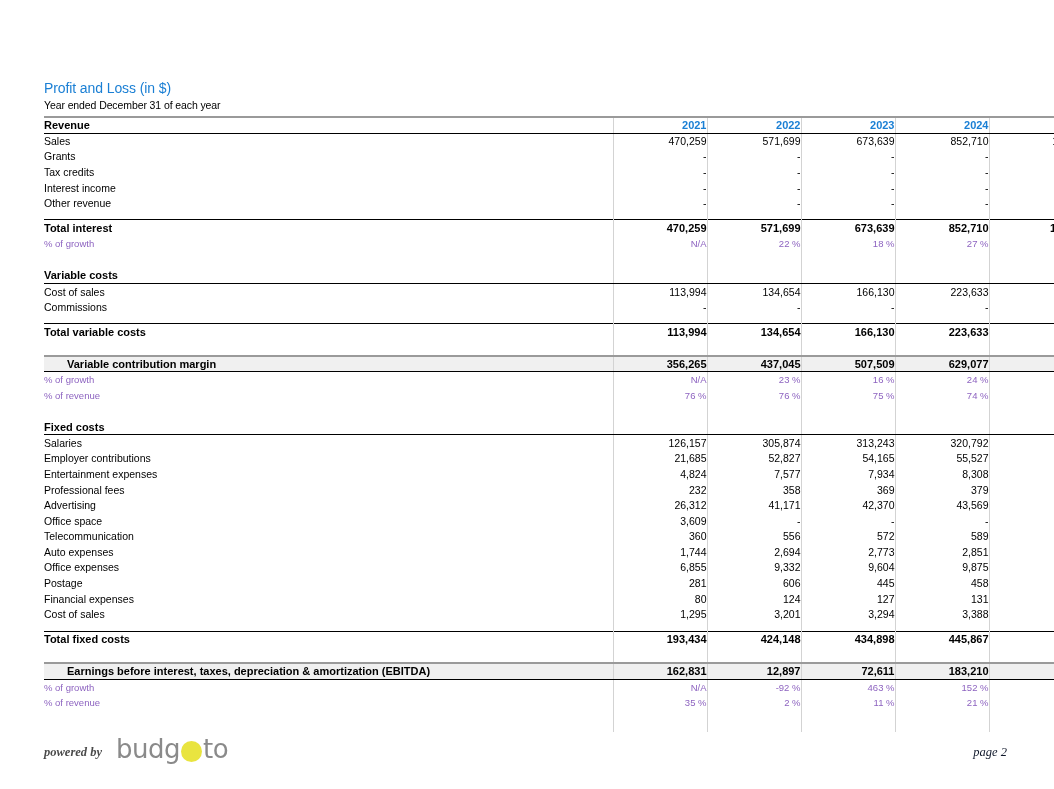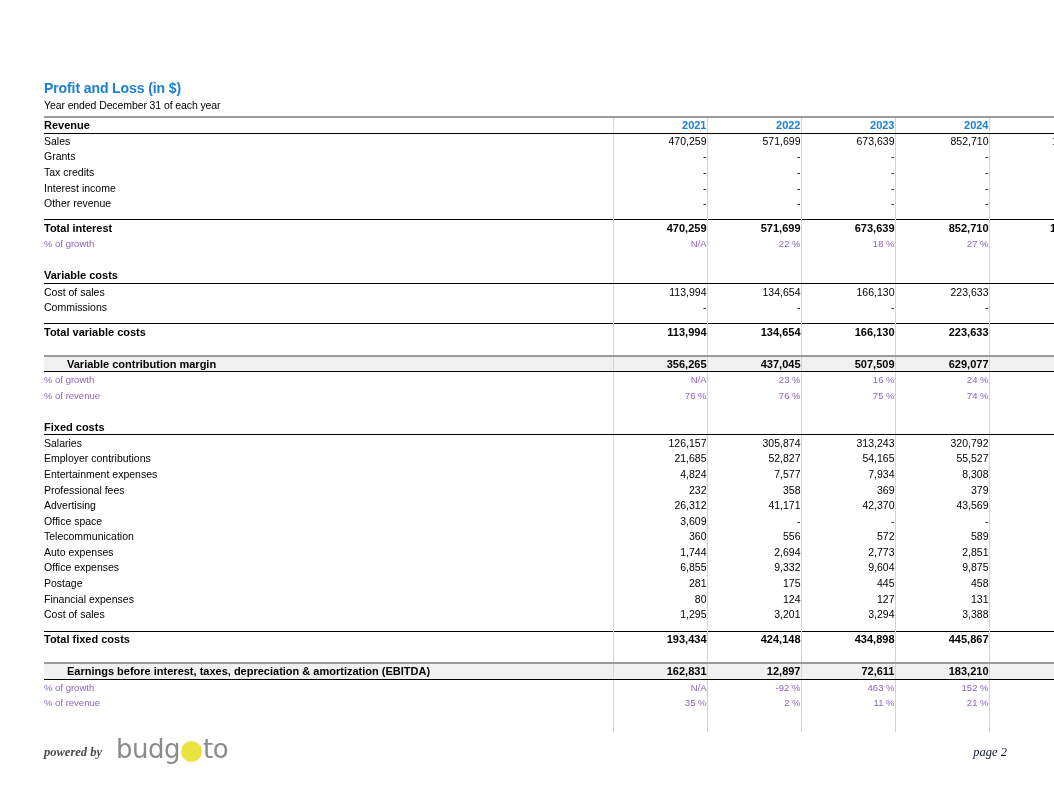--- a/index.html
+++ b/index.html
@@ -45,21 +45,21 @@
     font-size: 17px;
     font-weight: bold;
     letter-spacing: 0.6px;
     color: #d7dbe4;
   }
   .statement-title {
     position: absolute;
     left: 44px;
     top: 80px;
     font-size: 14px;
-    font-weight: bold;
+    font-weight: normal;
     color: #1a7fd4;
     letter-spacing: -0.1px;
   }
   .statement-sub {
     position: absolute;
     left: 44px;
     top: 99px;
     font-size: 10.5px;
     color: #000;
     letter-spacing: -0.1px;
@@ -471,21 +471,21 @@
         <td class="lbl">Office expenses</td>
         <td class="val">6,855</td>
         <td class="val">9,332</td>
         <td class="val">9,604</td>
         <td class="val">9,875</td>
         <td class="val">10,147</td>
       </tr>
       <tr class="r">
         <td class="lbl">Postage</td>
         <td class="val">281</td>
-        <td class="val">175</td>
+        <td class="val">606</td>
         <td class="val">445</td>
         <td class="val">458</td>
         <td class="val">470</td>
       </tr>
       <tr class="r">
         <td class="lbl">Financial expenses</td>
         <td class="val">80</td>
         <td class="val">124</td>
         <td class="val">127</td>
         <td class="val">131</td>

